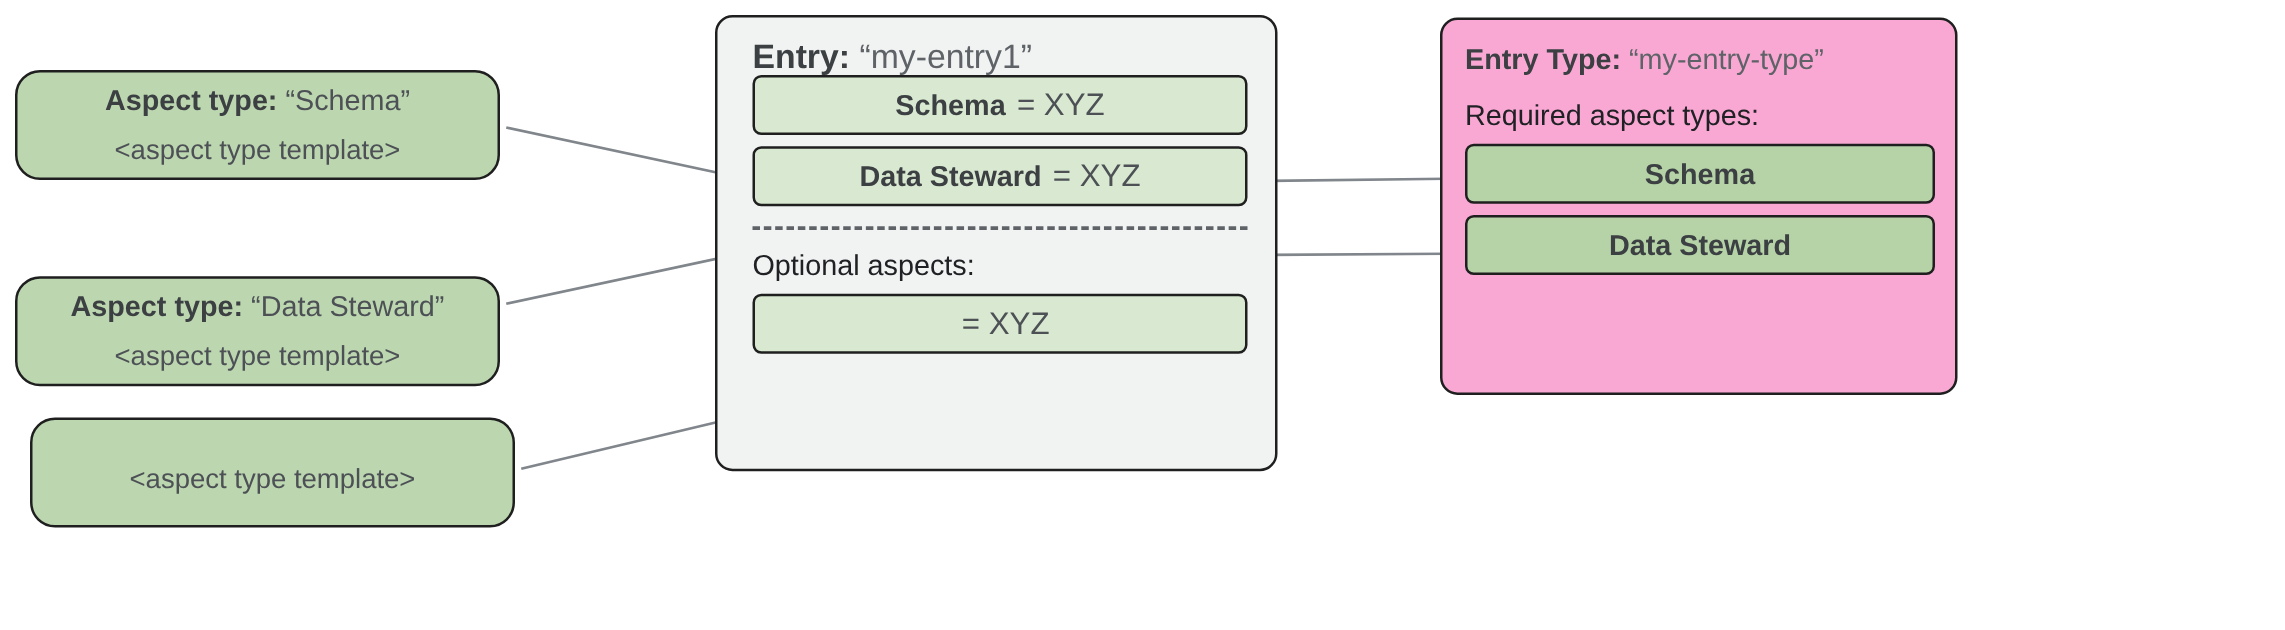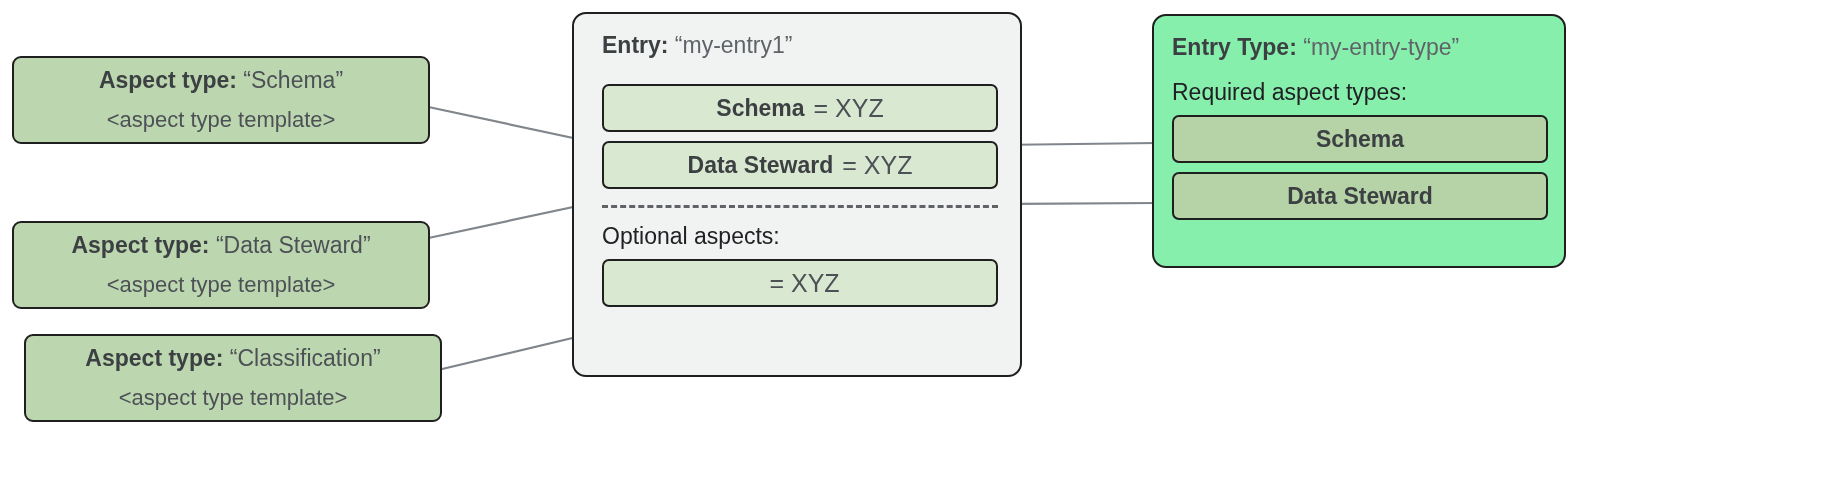--- a/index.html
+++ b/index.html
@@ -28,25 +28,25 @@
     width: 1828px;
     height: 504px;
     pointer-events: none;
     z-index: 1;
   }
 
   
   .aspect-type-card {
     position: absolute;
     box-sizing: border-box;
-    width: 418px;
+    width: 388px;
     height: 88px;
     background: #bcd7b0;
     border: 2.5px solid #1f1f1f;
-    border-radius: 9px;
+    border-radius: 20px;
     z-index: 2;
     display: flex;
     flex-direction: column;
     align-items: center;
     justify-content: center;
     padding: 4px 10px;
   }
   .aspect-type-card .title-line {
     font-size: 23px;
     line-height: 30px;
@@ -81,24 +81,24 @@
     top: 12px;
     width: 450px;
     height: 365px;
     background: #f1f3f2;
     border: 2.5px solid #1f1f1f;
     border-radius: 14px;
     z-index: 2;
     padding: 16px 22px 14px 28px;
   }
   #entry-panel .panel-title {
-    font-size: 23px;
-    line-height: 30px;
-    white-space: nowrap;
-    margin-bottom: 24px;
+    font-size: 27px;
+    line-height: 30px;
+    white-space: nowrap;
+    margin-bottom: 0;
   }
   #entry-panel .panel-title .k { font-weight: bold; color: #3c4043; }
   #entry-panel .panel-title .v { font-weight: normal; color: #5f6368; }
 
   .section-label {
     font-size: 23px;
     line-height: 28px;
     color: #202124;
     margin-bottom: 9px;
   }
@@ -137,22 +137,22 @@
     width: 100%;
   }
 
   
   #entry-type-panel {
     position: absolute;
     box-sizing: border-box;
     left: 1152px;
     top: 14px;
     width: 414px;
-    height: 254px;
-    background: #86efac;
+    height: 302px;
+    background: #f9a8d4;
     border: 2.5px solid #1f1f1f;
     border-radius: 14px;
     z-index: 2;
     padding: 16px 16px 18px 18px;
   }
   #entry-type-panel .panel-title {
     font-size: 23px;
     line-height: 30px;
     white-space: nowrap;
     margin-bottom: 16px;
@@ -206,24 +206,20 @@
 
   <div class="aspect-type-card" id="aspect-type-1">
     <div class="title-line">
       <span class="k">Aspect type:</span>
       <span class="v">“Data Steward”</span>
     </div>
     <div class="template-line">&lt;aspect type template&gt;</div>
   </div>
 
   <div class="aspect-type-card" id="aspect-type-2">
-    <div class="title-line">
-      <span class="k">Aspect type:</span>
-      <span class="v">“Classification”</span>
-    </div>
     <div class="template-line">&lt;aspect type template&gt;</div>
   </div>
 
   <div id="entry-panel">
     <div class="panel-title">
       <span class="k">Entry:</span>
       <span class="v">“my-entry1”</span>
     </div>
 
 

